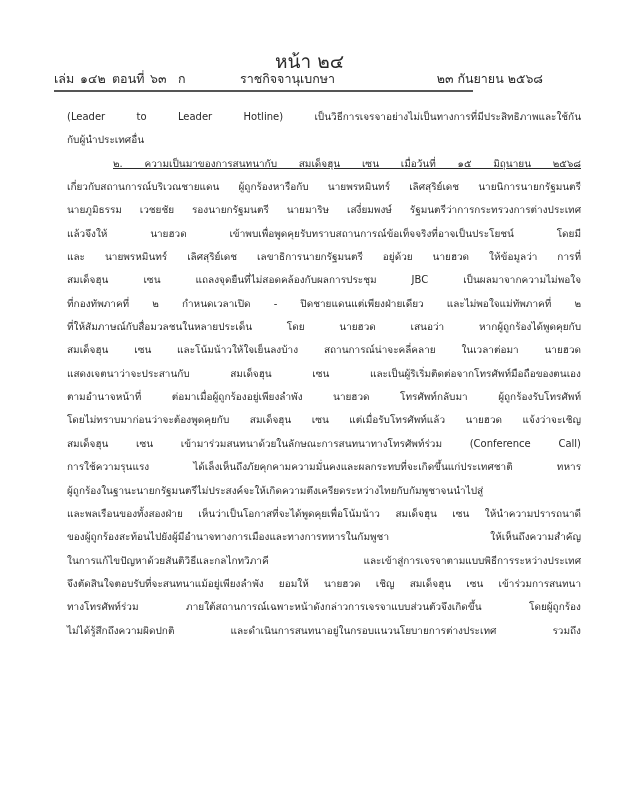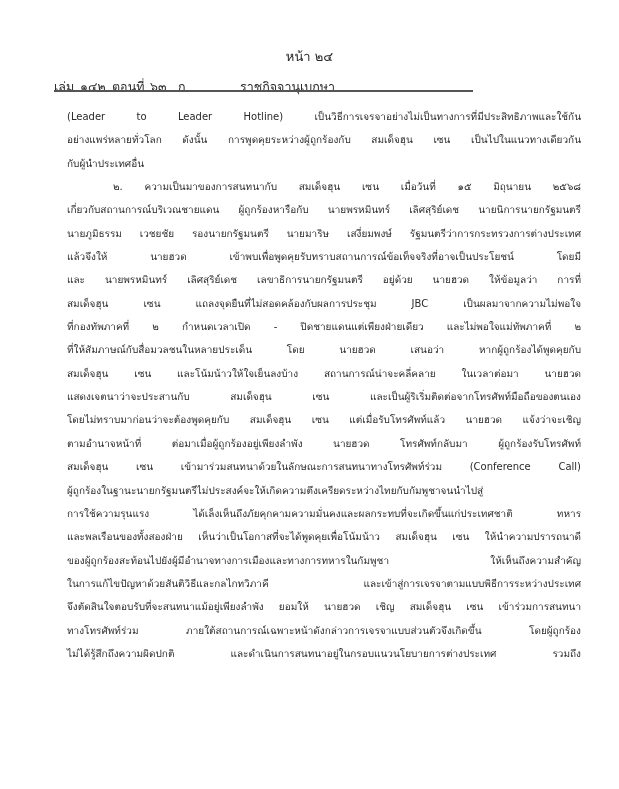--- a/index.html
+++ b/index.html
@@ -1,59 +1,59 @@
 <!DOCTYPE html>
 <html><head>
 <meta charset="utf-8">
 <style>
   html, body { margin:0; padding:0; background:#ffffff; }
   body { width:619px; height:789px; position:relative; overflow:hidden;
          font-family:"DejaVu Sans", sans-serif; color:#2a2a2a; }
-  .page-no { position:absolute; top:46px; left:0; width:619px; text-align:center; font-size:13px; }
+  .page-no { position:absolute; top:46px; left:0; width:619px; text-align:center; font-size:19px; }
   .header { position:absolute; top:69px; left:54px; width:419px; height:18px; font-size:12.5px; }
-  .header span { position:absolute; top:8px; white-space:nowrap; }
+  .header span { position:absolute; top:0; white-space:nowrap; }
   .rule { position:absolute; top:90px; left:54px; width:419px; height:2px; background:#555; }
   .body { position:absolute; top:105px; left:67px; width:514px; font-size:10px; }
   .line { height:23.35px; line-height:23.35px; white-space:nowrap; text-align:justify; text-align-last:justify; }
   .line.last { text-align-last:left; }
-  .line.indent { padding-left:46px; }
+  .line.indent { padding-left:46px;text-decoration:underline; }
 </style>
 </head>
 <body>
 
 <div class="page-no">หน้า ๒๔</div>
 
 <div class="header">
   <span style="left:0">เล่ม</span>
   <span style="left:26px">๑๔๒</span>
   <span style="left:58px">ตอนที่</span>
   <span style="left:96px">๖๓</span>
   <span style="left:124px">ก</span>
   <span style="left:186px">ราชกิจจานุเบกษา</span>
+  <span style="right:-70px">๒๓ กันยายน ๒๕๖๘</span>
 </div>
 <div class="rule"></div>
 
 <div class="body">
   <div class="line">(Leader to Leader Hotline) เป็นวิธีการเจรจาอย่างไม่เป็นทางการที่มีประสิทธิภาพและใช้กัน</div>
-  <div class="line">อย่างแพร่หลายทั่วโลก ดังนั้น การพูดคุยระหว่างผู้ถูกร้องกับ สมเด็จฮุน เซน เป็นไปในแนวทางเดียวกัน</div>
   <div class="line last">กับผู้นำประเทศอื่น</div>
   <div class="line indent">๒. ความเป็นมาของการสนทนากับ สมเด็จฮุน เซน เมื่อวันที่ ๑๕ มิถุนายน ๒๕๖๘</div>
   <div class="line">เกี่ยวกับสถานการณ์บริเวณชายแดน ผู้ถูกร้องหารือกับ นายพรหมินทร์ เลิศสุริย์เดช นายนิการนายกรัฐมนตรี</div>
   <div class="line">นายภูมิธรรม เวชยชัย รองนายกรัฐมนตรี นายมาริษ เสงี่ยมพงษ์ รัฐมนตรีว่าการกระทรวงการต่างประเทศ</div>
   <div class="line">แล้วจึงให้ นายฮวด เข้าพบเพื่อพูดคุยรับทราบสถานการณ์ข้อเท็จจริงที่อาจเป็นประโยชน์ โดยมี</div>
   <div class="line">และ นายพรหมินทร์ เลิศสุริย์เดช เลขาธิการนายกรัฐมนตรี อยู่ด้วย นายฮวด ให้ข้อมูลว่า การที่</div>
   <div class="line">สมเด็จฮุน เซน แถลงจุดยืนที่ไม่สอดคล้องกับผลการประชุม JBC เป็นผลมาจากความไม่พอใจ</div>
   <div class="line">ที่กองทัพภาคที่ ๒ กำหนดเวลาเปิด - ปิดชายแดนแต่เพียงฝ่ายเดียว และไม่พอใจแม่ทัพภาคที่ ๒</div>
   <div class="line">ที่ให้สัมภาษณ์กับสื่อมวลชนในหลายประเด็น โดย นายฮวด เสนอว่า หากผู้ถูกร้องได้พูดคุยกับ</div>
   <div class="line">สมเด็จฮุน เซน และโน้มน้าวให้ใจเย็นลงบ้าง สถานการณ์น่าจะคลี่คลาย ในเวลาต่อมา นายฮวด</div>
   <div class="line">แสดงเจตนาว่าจะประสานกับ สมเด็จฮุน เซน และเป็นผู้ริเริ่มติดต่อจากโทรศัพท์มือถือของตนเอง</div>
+  <div class="line">ตามอำนาจหน้าที่ ต่อมาเมื่อผู้ถูกร้องอยู่เพียงลำพัง นายฮวด โทรศัพท์กลับมา ผู้ถูกร้องรับโทรศัพท์</div>
   <div class="line">โดยไม่ทราบมาก่อนว่าจะต้องพูดคุยกับ สมเด็จฮุน เซน แต่เมื่อรับโทรศัพท์แล้ว นายฮวด แจ้งว่าจะเชิญ</div>
-  <div class="line">ตามอำนาจหน้าที่ ต่อมาเมื่อผู้ถูกร้องอยู่เพียงลำพัง นายฮวด โทรศัพท์กลับมา ผู้ถูกร้องรับโทรศัพท์</div>
   <div class="line">สมเด็จฮุน เซน เข้ามาร่วมสนทนาด้วยในลักษณะการสนทนาทางโทรศัพท์ร่วม (Conference Call)</div>
+  <div class="line">การใช้ความรุนแรง ได้เล็งเห็นถึงภัยคุกคามความมั่นคงและผลกระทบที่จะเกิดขึ้นแก่ประเทศชาติ ทหาร</div>
   <div class="line">ผู้ถูกร้องในฐานะนายกรัฐมนตรีไม่ประสงค์จะให้เกิดความตึงเครียดระหว่างไทยกับกัมพูชาจนนำไปสู่</div>
-  <div class="line">การใช้ความรุนแรง ได้เล็งเห็นถึงภัยคุกคามความมั่นคงและผลกระทบที่จะเกิดขึ้นแก่ประเทศชาติ ทหาร</div>
   <div class="line">และพลเรือนของทั้งสองฝ่าย เห็นว่าเป็นโอกาสที่จะได้พูดคุยเพื่อโน้มน้าว สมเด็จฮุน เซน ให้นำความปรารถนาดี</div>
   <div class="line">ของผู้ถูกร้องสะท้อนไปยังผู้มีอำนาจทางการเมืองและทางการทหารในกัมพูชา ให้เห็นถึงความสำคัญ</div>
   <div class="line">ในการแก้ไขปัญหาด้วยสันติวิธีและกลไกทวิภาคี และเข้าสู่การเจรจาตามแบบพิธีการระหว่างประเทศ</div>
   <div class="line">จึงตัดสินใจตอบรับที่จะสนทนาแม้อยู่เพียงลำพัง ยอมให้ นายฮวด เชิญ สมเด็จฮุน เซน เข้าร่วมการสนทนา</div>
   <div class="line">ทางโทรศัพท์ร่วม ภายใต้สถานการณ์เฉพาะหน้าดังกล่าวการเจรจาแบบส่วนตัวจึงเกิดขึ้น โดยผู้ถูกร้อง</div>
   <div class="line">ไม่ได้รู้สึกถึงความผิดปกติ และดำเนินการสนทนาอยู่ในกรอบแนวนโยบายการต่างประเทศ รวมถึง</div>
 </div>
 
 </body></html>

